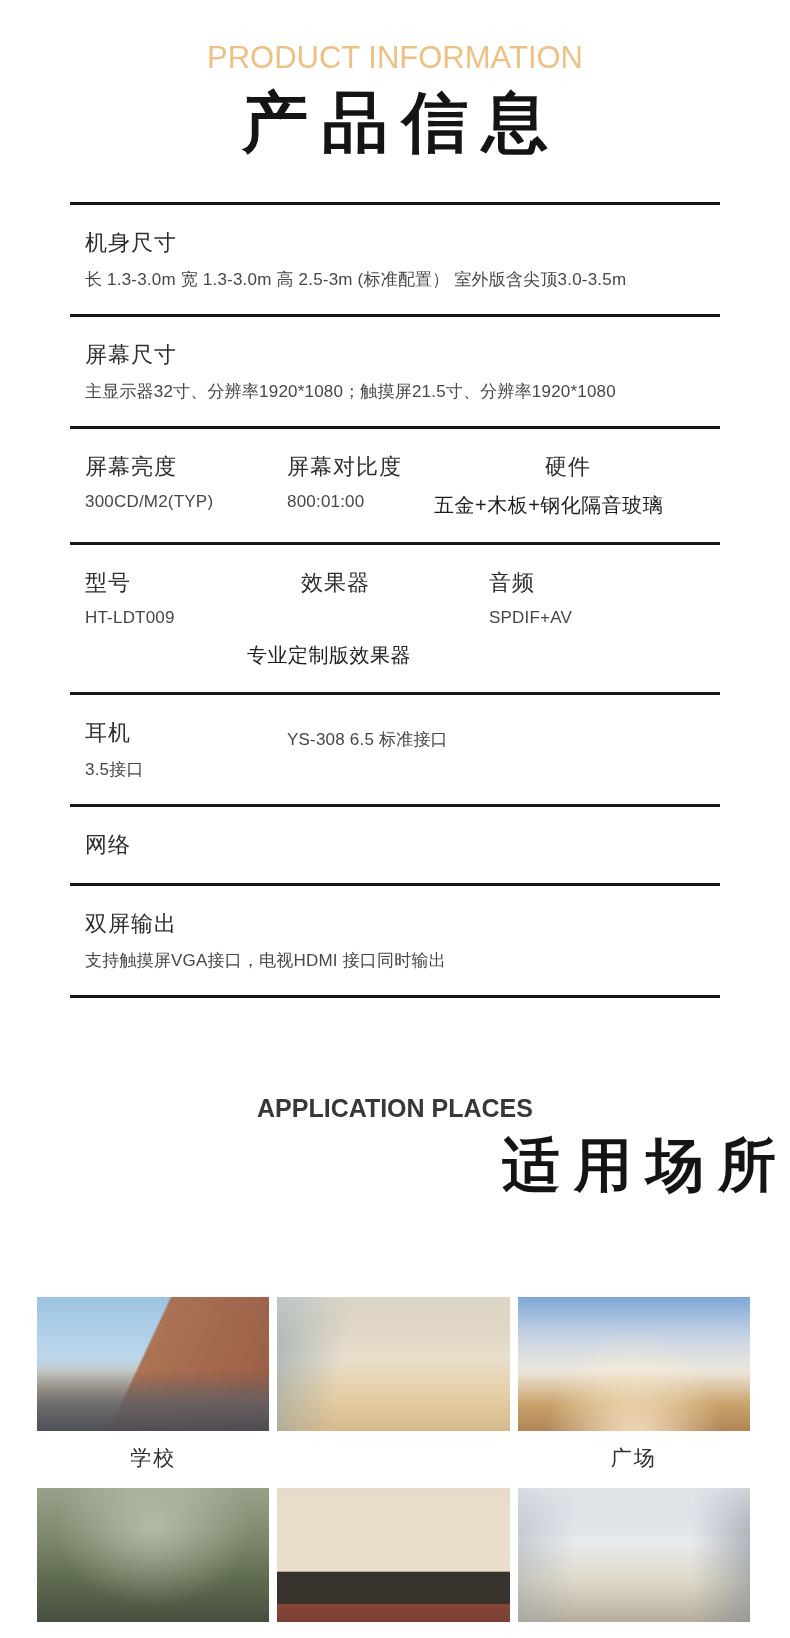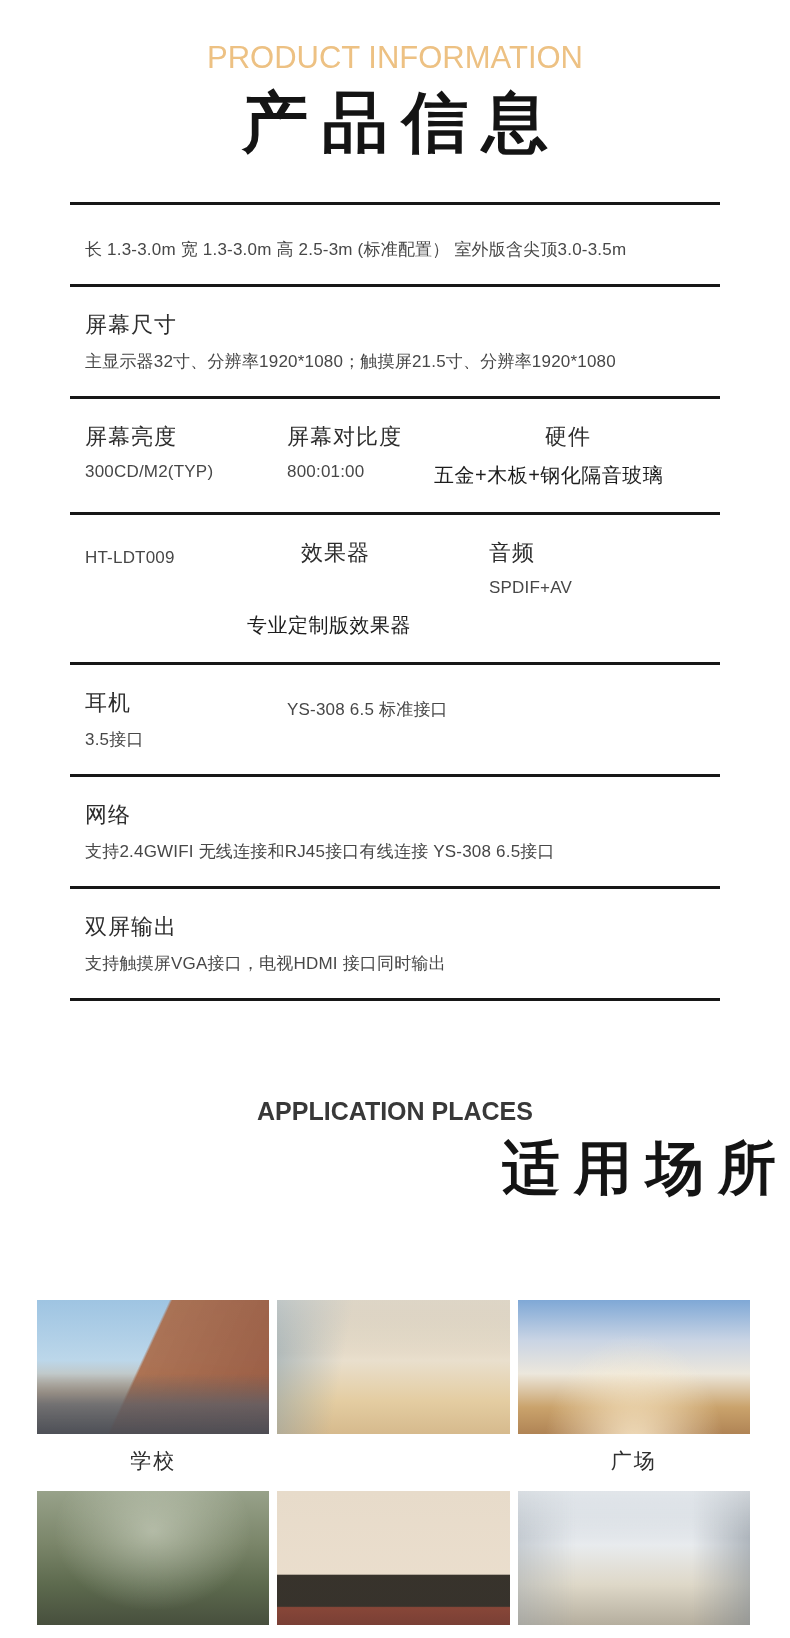--- a/index.html
+++ b/index.html
@@ -147,20 +147,21 @@
 </style>
 </head>
 <body>
 
 <div class="hdr-en">PRODUCT INFORMATION</div>
 <div class="hdr-zh">产品信息</div>
 
 <div class="specs">
 
   <div class="spec-section">
+    <div class="spec-title">机身尺寸</div>
     <div class="spec-content">长 1.3-3.0m  宽 1.3-3.0m 高 2.5-3m (标准配置） 室外版含尖顶3.0-3.5m</div>
   </div>
 
   <div class="spec-section">
     <div class="spec-title">屏幕尺寸</div>
     <div class="spec-content">主显示器32寸、分辨率1920*1080；触摸屏21.5寸、分辨率1920*1080</div>
   </div>
 
   <div class="spec-section spec-grid">
     <div class="spec-col">
@@ -172,20 +173,21 @@
       <div class="spec-content">800:01:00</div>
     </div>
     <div class="spec-col">
       <div class="spec-title title-indent-lg">硬件</div>
       <div class="spec-content val-big val-pull-55">五金+木板+钢化隔音玻璃</div>
     </div>
   </div>
 
   <div class="spec-section spec-grid">
     <div class="spec-col">
+      <div class="spec-title">型号</div>
       <div class="spec-content">HT-LDT009</div>
     </div>
     <div class="spec-col">
       <div class="spec-title title-indent-sm">效果器</div>
       <div class="spec-content val-big val-pull-40">专业定制版效果器</div>
     </div>
     <div class="spec-col">
       <div class="spec-title">音频</div>
       <div class="spec-content">SPDIF+AV</div>
     </div>
@@ -197,21 +199,20 @@
       <div class="spec-content">3.5接口</div>
     </div>
     <div class="spec-col">
       <div class="spec-content">YS-308 6.5 标准接口</div>
     </div>
     <div class="spec-col"></div>
   </div>
 
   <div class="spec-section">
     <div class="spec-title">网络</div>
-    <div class="spec-content">支持2.4GWIFI 无线连接和RJ45接口有线连接 YS-308 6.5接口</div>
   </div>
 
   <div class="spec-section">
     <div class="spec-title">双屏输出</div>
     <div class="spec-content">支持触摸屏VGA接口，电视HDMI 接口同时输出</div>
   </div>
 
 </div>
 
 <div class="app-hdr-en">APPLICATION PLACES</div>

